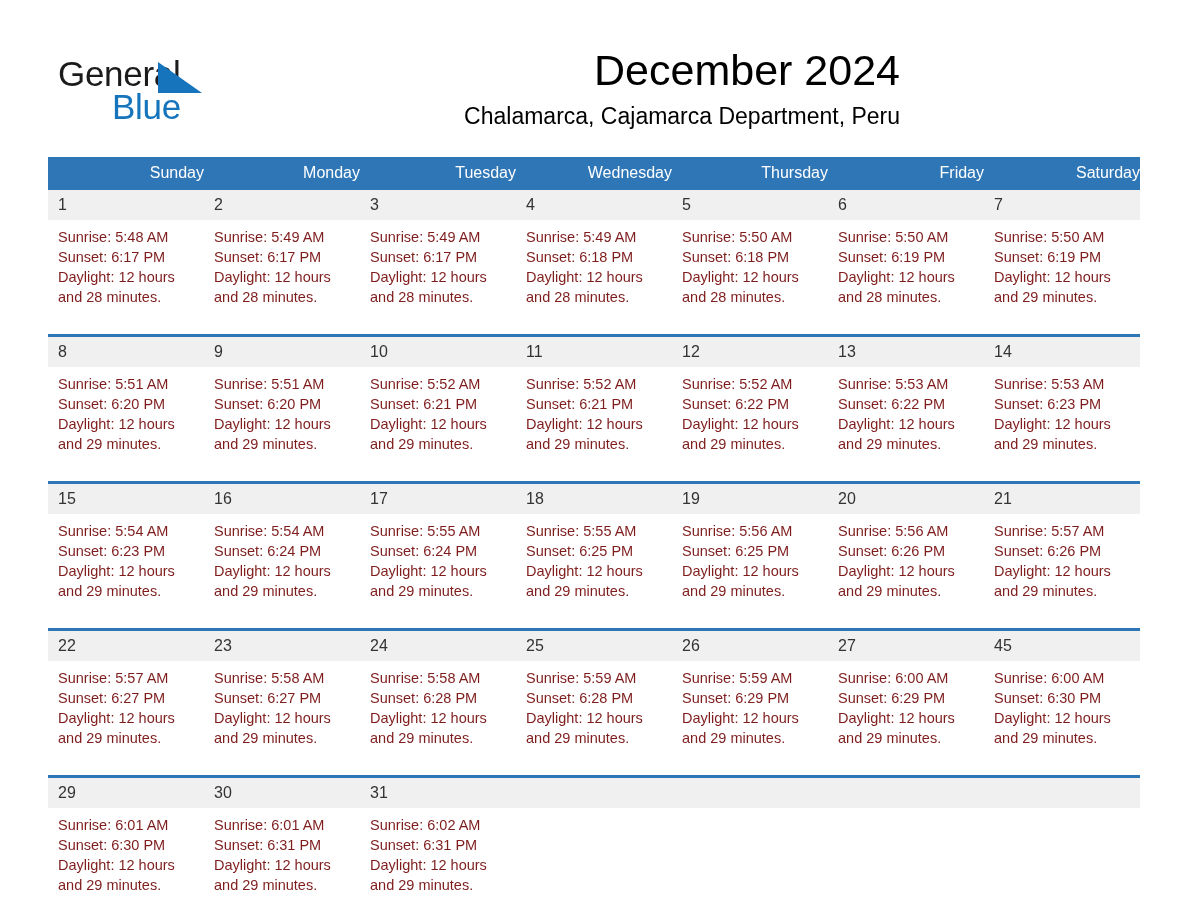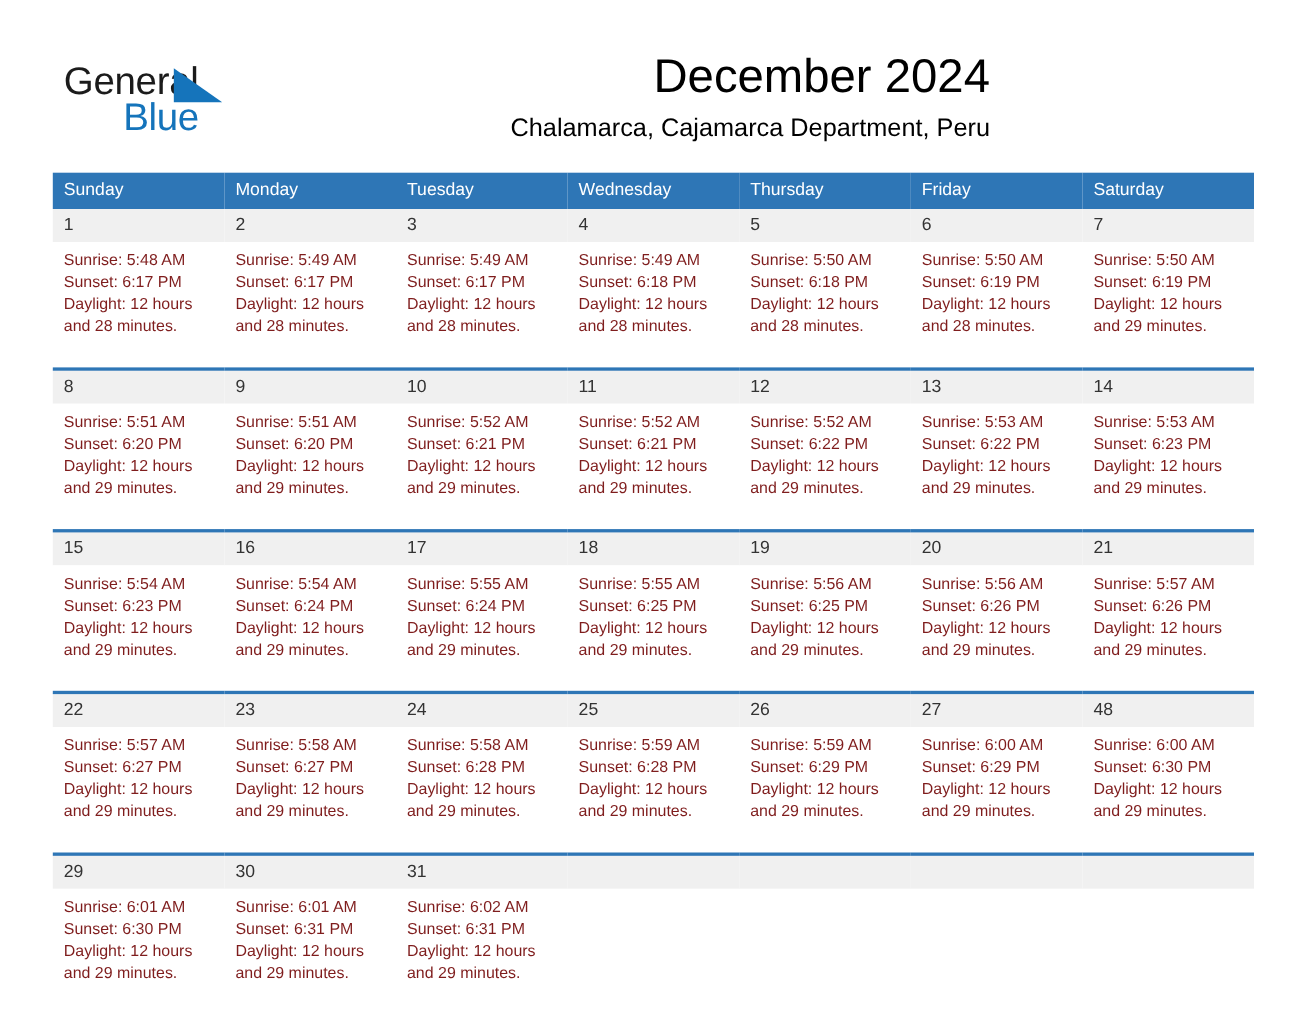--- a/index.html
+++ b/index.html
@@ -102,21 +102,21 @@
     table-layout: fixed;
     width: 1092px;
   }
   table.cal col { width: 156px; }
 
   thead th.dow {
     background: #2e76b6;
     color: #ffffff;
     font-size: 16px;
     font-weight: normal;
-    text-align: left;
+    text-align: right;
     padding: 7px 0 8px 10px;
     height: 18px;
     vertical-align: middle;
     white-space: nowrap;
   }
 
   tr.daynum-row td {
     background: #f0f0f0;
     padding: 0;
     border-top: 3px solid #2e76b6;
@@ -458,21 +458,21 @@
             <td>
               <div class="daynum">25</div>
             </td>
             <td>
               <div class="daynum">26</div>
             </td>
             <td>
               <div class="daynum">27</div>
             </td>
             <td>
-              <div class="daynum">48</div>
+              <div class="daynum">45</div>
             </td>
           </tr>
           <tr class="info-row">
             <td>
               <div class="info">
                 <div>Sunrise: 5:57 AM</div>
                 <div>Sunset: 6:27 PM</div>
                 <div>Daylight: 12 hours</div>
                 <div>and 29 minutes.</div>
               </div>

